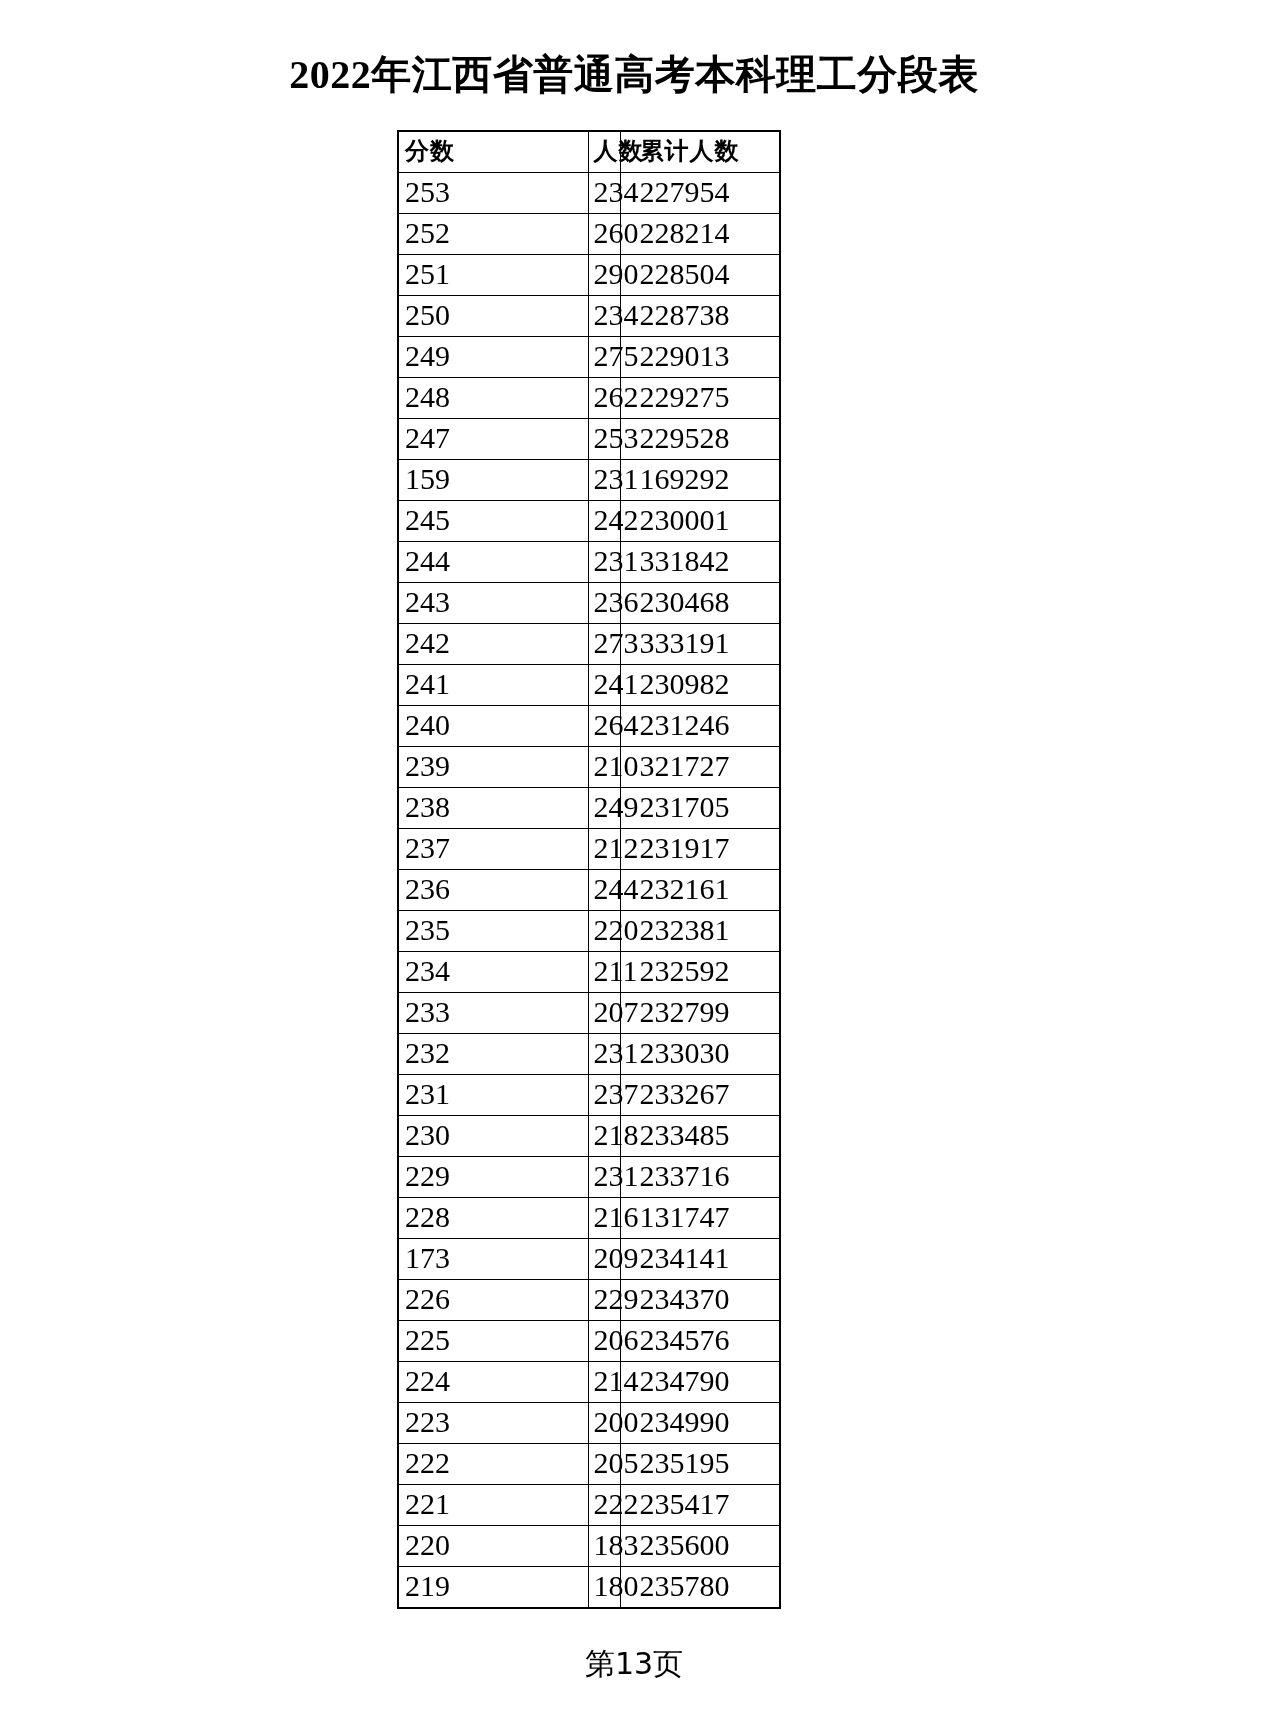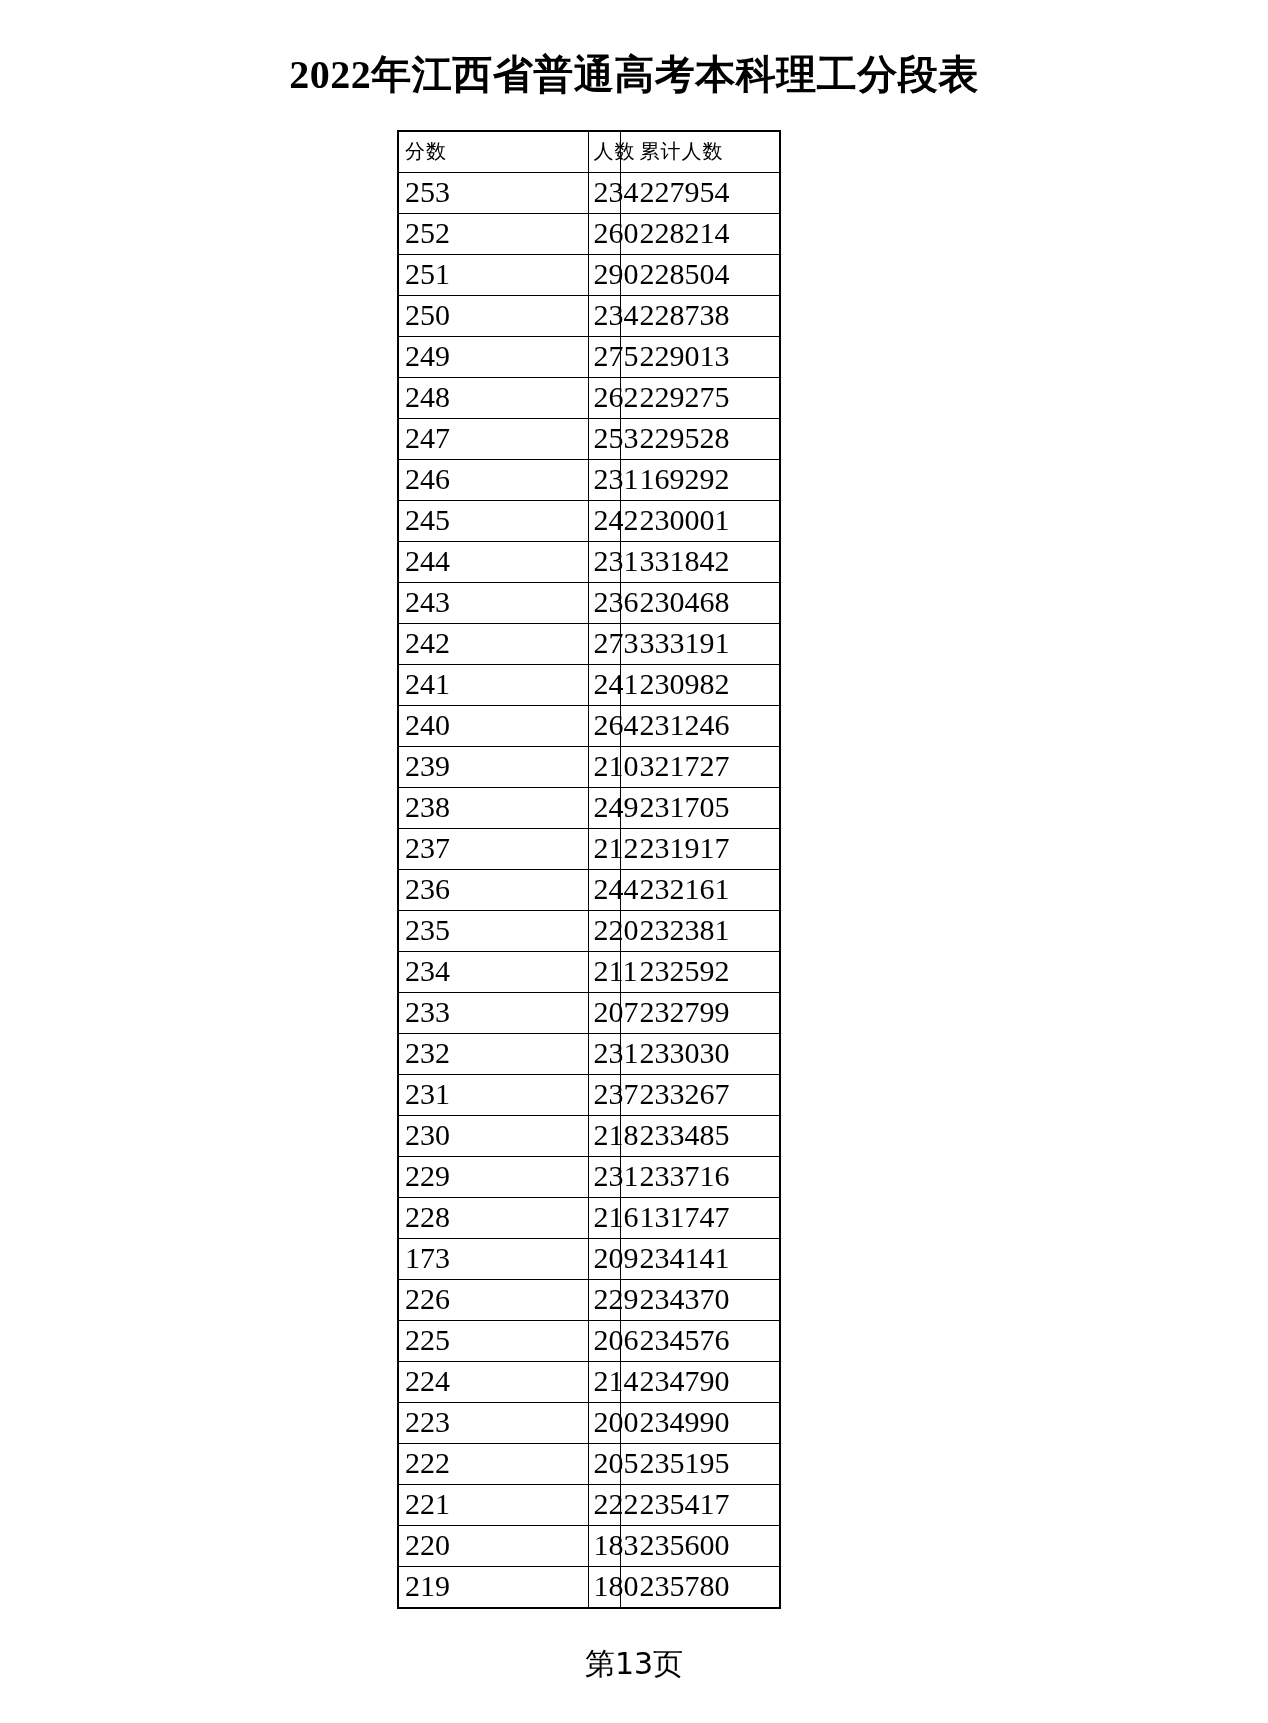--- a/index.html
+++ b/index.html
@@ -57,22 +57,22 @@
     line-height: 1.22;
     height: 37px;
     text-align: left;
     vertical-align: middle;
     font-weight: normal;
     white-space: nowrap;
     overflow: visible;
   }
   table.score-table thead th {
     font-family: "DejaVu Sans", "Liberation Sans", sans-serif;
-    font-weight: normal;
-    font-size: 20px;
+    font-weight: bold;
+    font-size: 24px;
     letter-spacing: 1px;
   }
   table.score-table td.cum,
   table.score-table th.cum {
     padding-left: 19px;
   }
   table.score-table td.count,
   table.score-table th.count {
     padding-left: 5px;
   }
@@ -137,21 +137,21 @@
             <td class="score">248</td>
             <td class="count">262</td>
             <td class="cum">229275</td>
           </tr>
           <tr>
             <td class="score">247</td>
             <td class="count">253</td>
             <td class="cum">229528</td>
           </tr>
           <tr>
-            <td class="score">246</td>
+            <td class="score">159</td>
             <td class="count">231</td>
             <td class="cum">169292</td>
           </tr>
           <tr>
             <td class="score">245</td>
             <td class="count">242</td>
             <td class="cum">230001</td>
           </tr>
           <tr>
             <td class="score">244</td>

